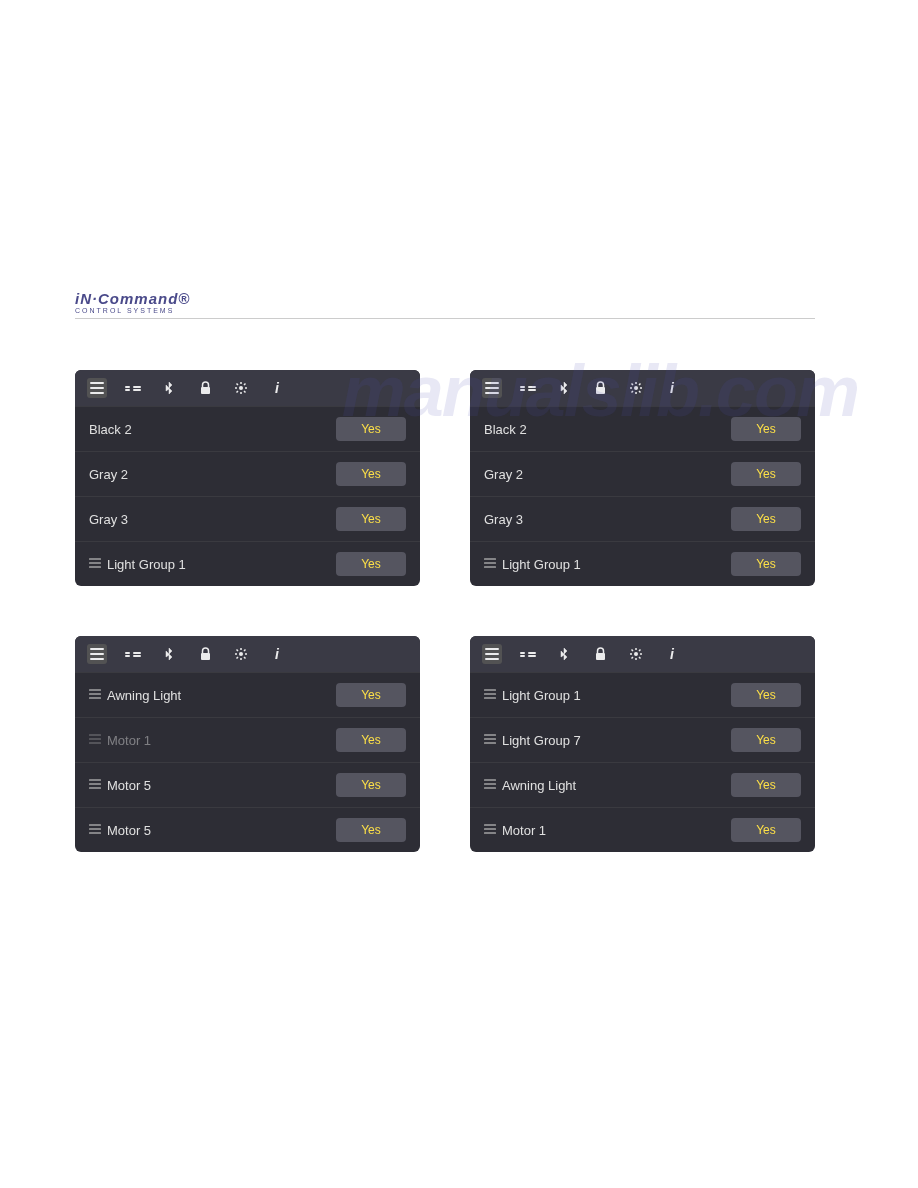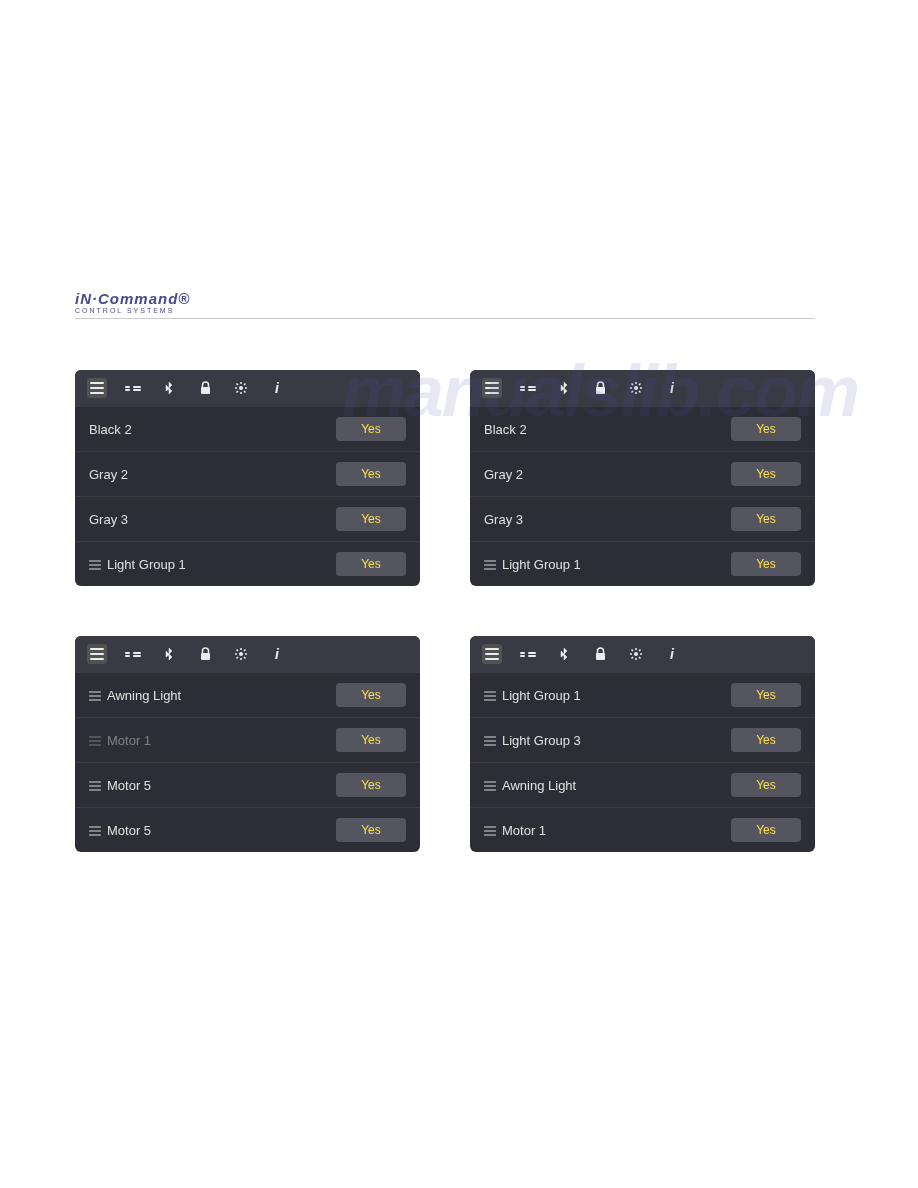--- a/index.html
+++ b/index.html
@@ -109,21 +109,21 @@
 
     .panel-row:first-child {
       border-top: none;
     }
 
     .row-label {
       flex: 1;
       color: #e0e0e0;
       font-size: 13px;
       display: flex;
-      align-items: flex-end;
+      align-items: center;
       gap: 6px;
     }
 
     .row-label .list-icon {
       color: #aaa;
       font-size: 11px;
       opacity: 0.7;
     }
 
     .row-label.dimmed {
@@ -433,21 +433,21 @@
           </div>
           <div class="row-value">Yes</div>
         </div>
         <div class="panel-row">
           <div class="row-label">
             <span class="list-icon"><svg width="12" height="10" viewBox="0 0 12 10">
                 <rect x="0" y="0" width="12" height="2" rx="0.5" fill="#aaa"></rect>
                 <rect x="0" y="4" width="12" height="2" rx="0.5" fill="#aaa"></rect>
                 <rect x="0" y="8" width="12" height="2" rx="0.5" fill="#aaa"></rect>
               </svg></span>
-            <span>Light Group 3</span>
+            <span>Light Group 7</span>
           </div>
           <div class="row-value">Yes</div>
         </div>
         <div class="panel-row">
           <div class="row-label">
             <span class="list-icon"><svg width="12" height="10" viewBox="0 0 12 10">
                 <rect x="0" y="0" width="12" height="2" rx="0.5" fill="#aaa"></rect>
                 <rect x="0" y="4" width="12" height="2" rx="0.5" fill="#aaa"></rect>
                 <rect x="0" y="8" width="12" height="2" rx="0.5" fill="#aaa"></rect>
               </svg></span>

